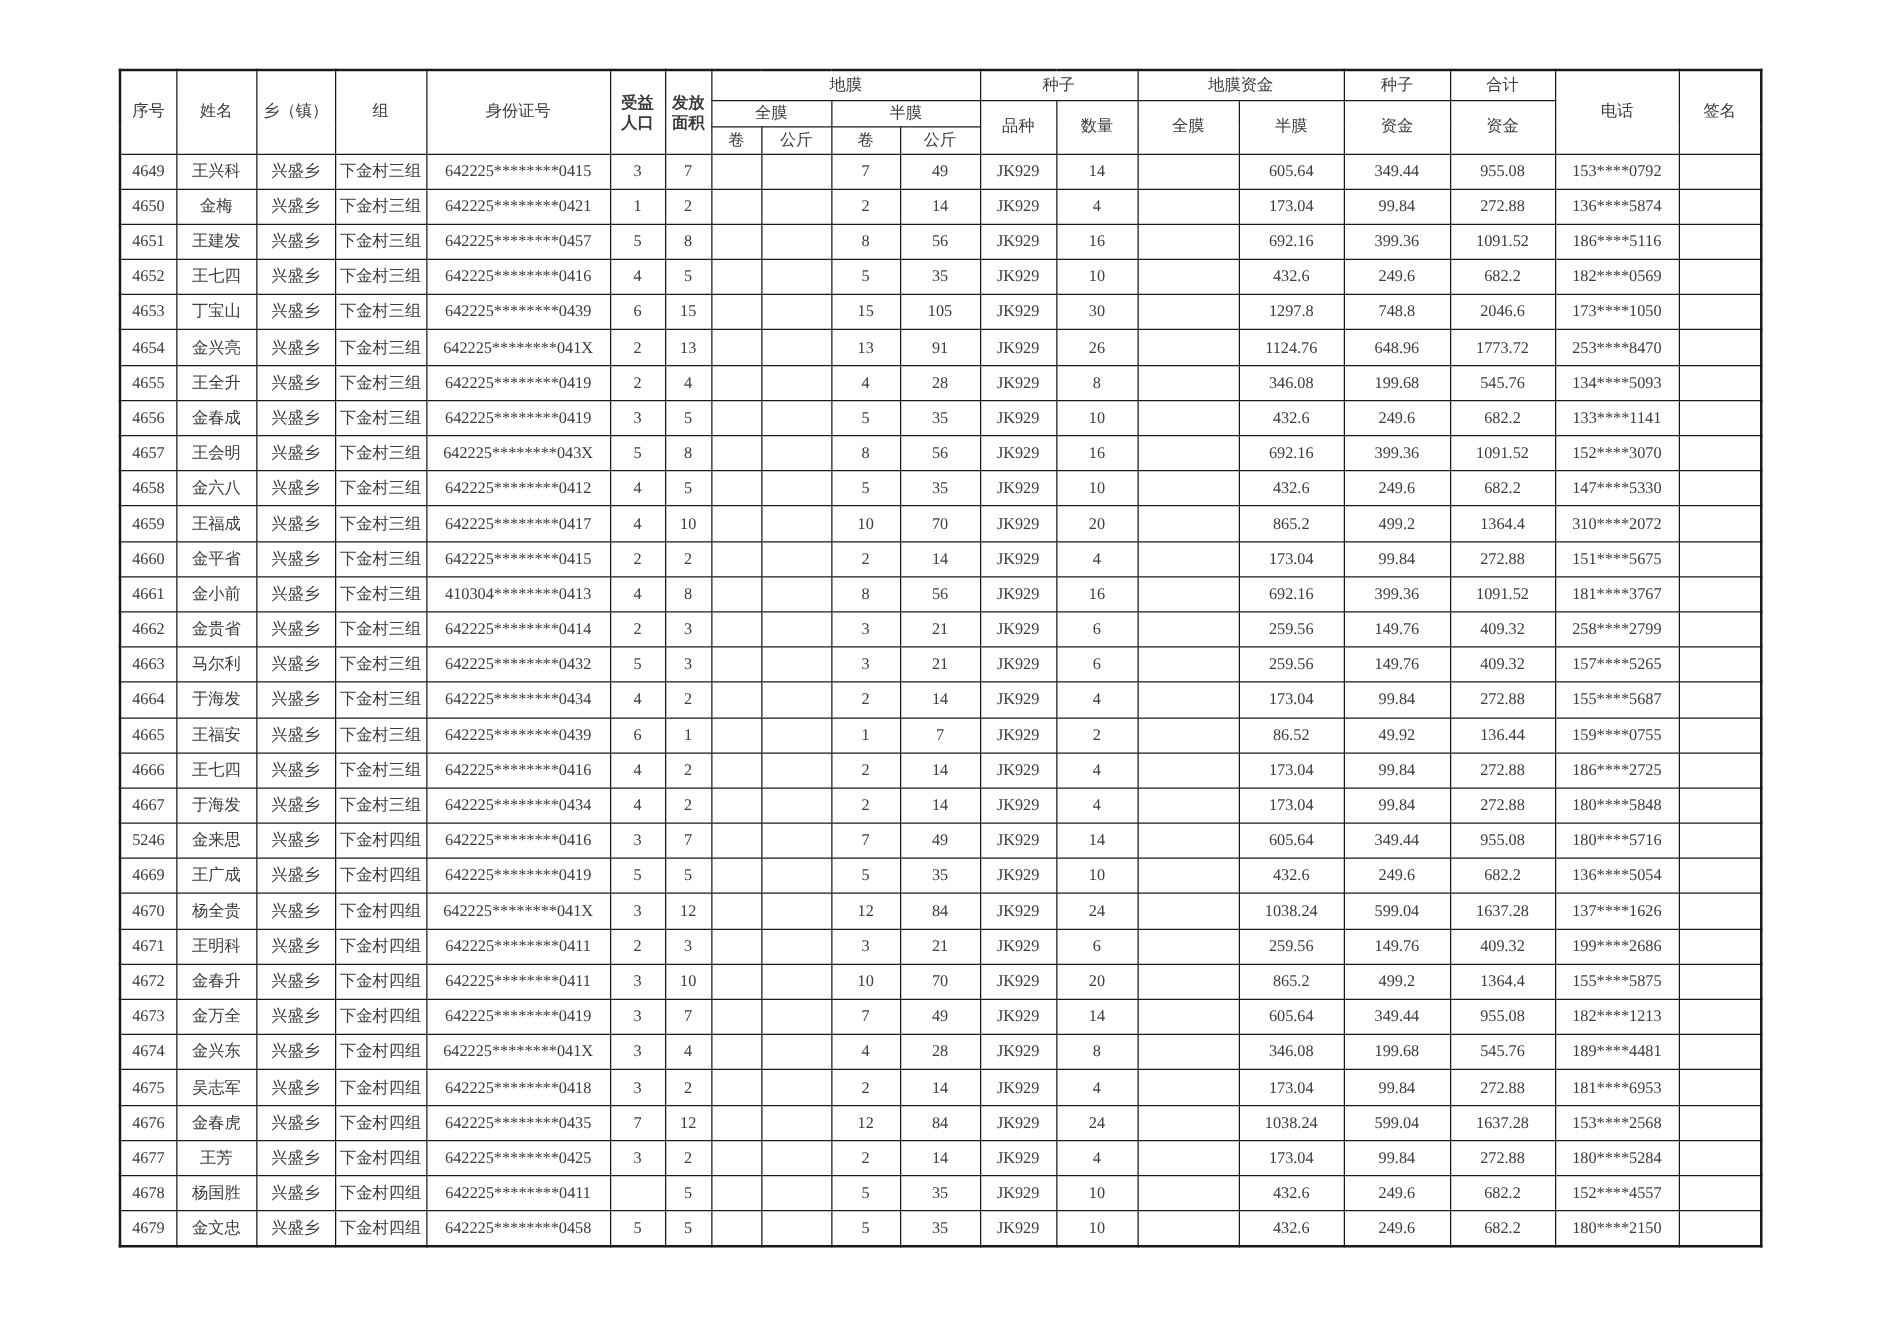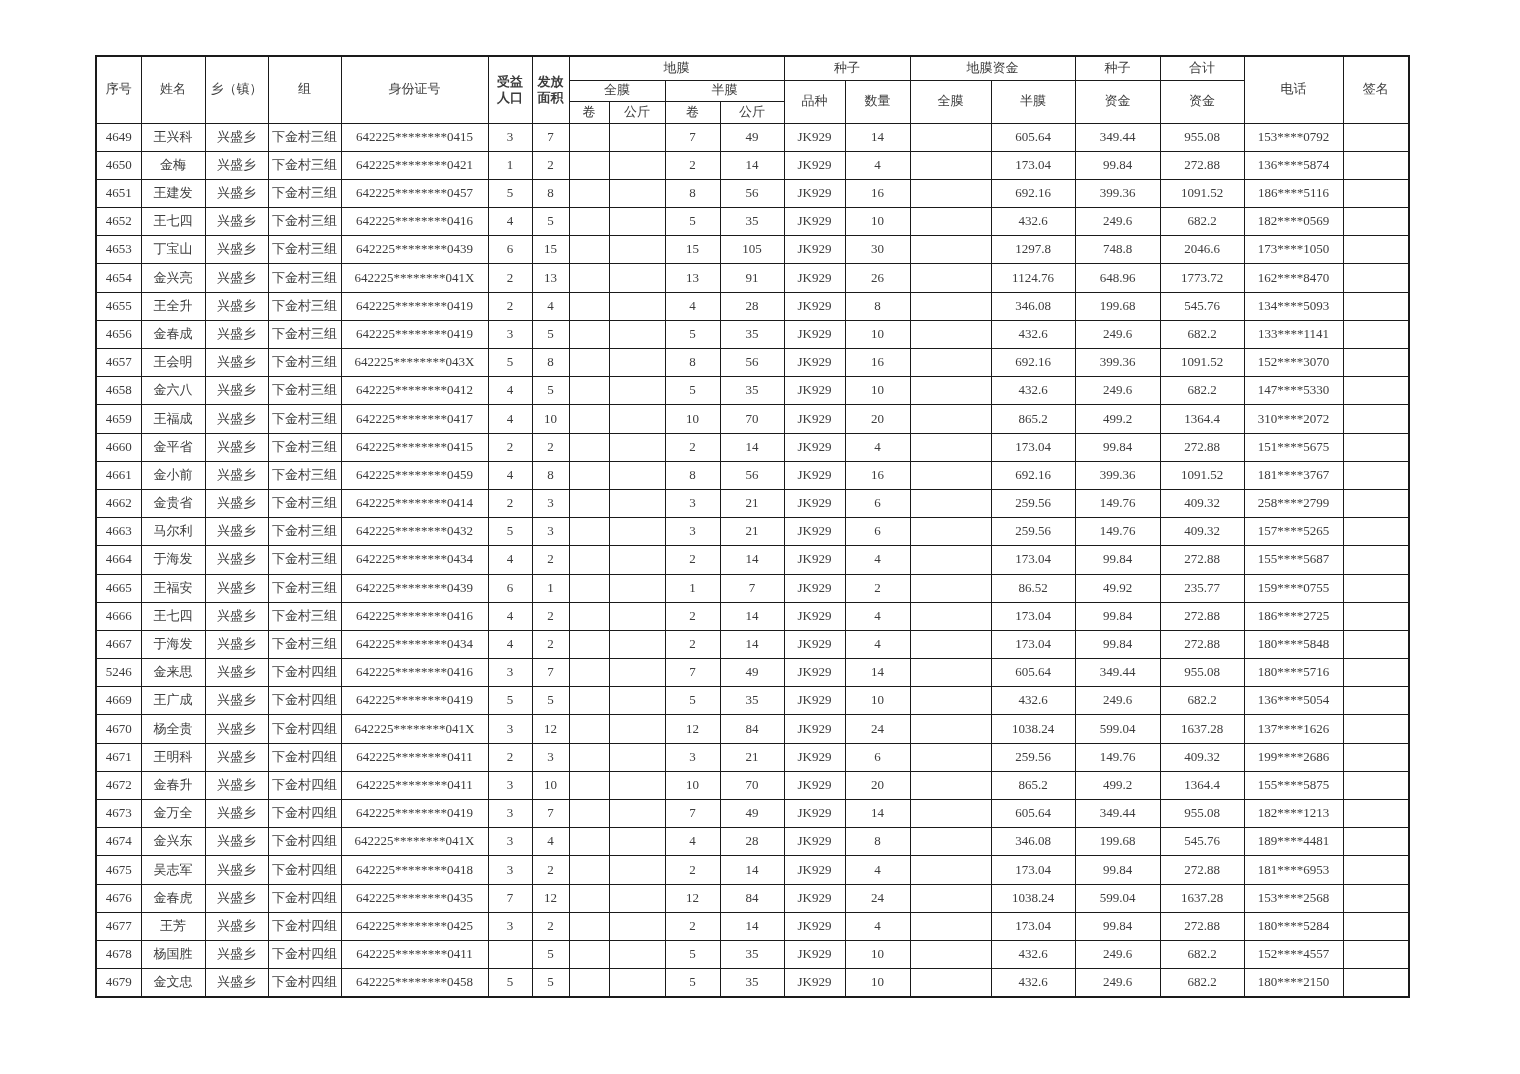--- a/index.html
+++ b/index.html
@@ -248,21 +248,21 @@
           <td></td>
           <td></td>
           <td>13</td>
           <td>91</td>
           <td>JK929</td>
           <td>26</td>
           <td></td>
           <td>1124.76</td>
           <td>648.96</td>
           <td>1773.72</td>
-          <td>162****8470</td>
+          <td>253****8470</td>
           <td></td>
         </tr>
         <tr>
           <td>4655</td>
           <td>王全升</td>
           <td>兴盛乡</td>
           <td>下金村三组</td>
           <td>642225********0419</td>
           <td>2</td>
           <td>4</td>
@@ -382,21 +382,21 @@
           <td>99.84</td>
           <td>272.88</td>
           <td>151****5675</td>
           <td></td>
         </tr>
         <tr>
           <td>4661</td>
           <td>金小前</td>
           <td>兴盛乡</td>
           <td>下金村三组</td>
-          <td>642225********0459</td>
+          <td>410304********0413</td>
           <td>4</td>
           <td>8</td>
           <td></td>
           <td></td>
           <td>8</td>
           <td>56</td>
           <td>JK929</td>
           <td>16</td>
           <td></td>
           <td>692.16</td>
@@ -478,21 +478,21 @@
           <td>1</td>
           <td></td>
           <td></td>
           <td>1</td>
           <td>7</td>
           <td>JK929</td>
           <td>2</td>
           <td></td>
           <td>86.52</td>
           <td>49.92</td>
-          <td>235.77</td>
+          <td>136.44</td>
           <td>159****0755</td>
           <td></td>
         </tr>
         <tr>
           <td>4666</td>
           <td>王七四</td>
           <td>兴盛乡</td>
           <td>下金村三组</td>
           <td>642225********0416</td>
           <td>4</td>

